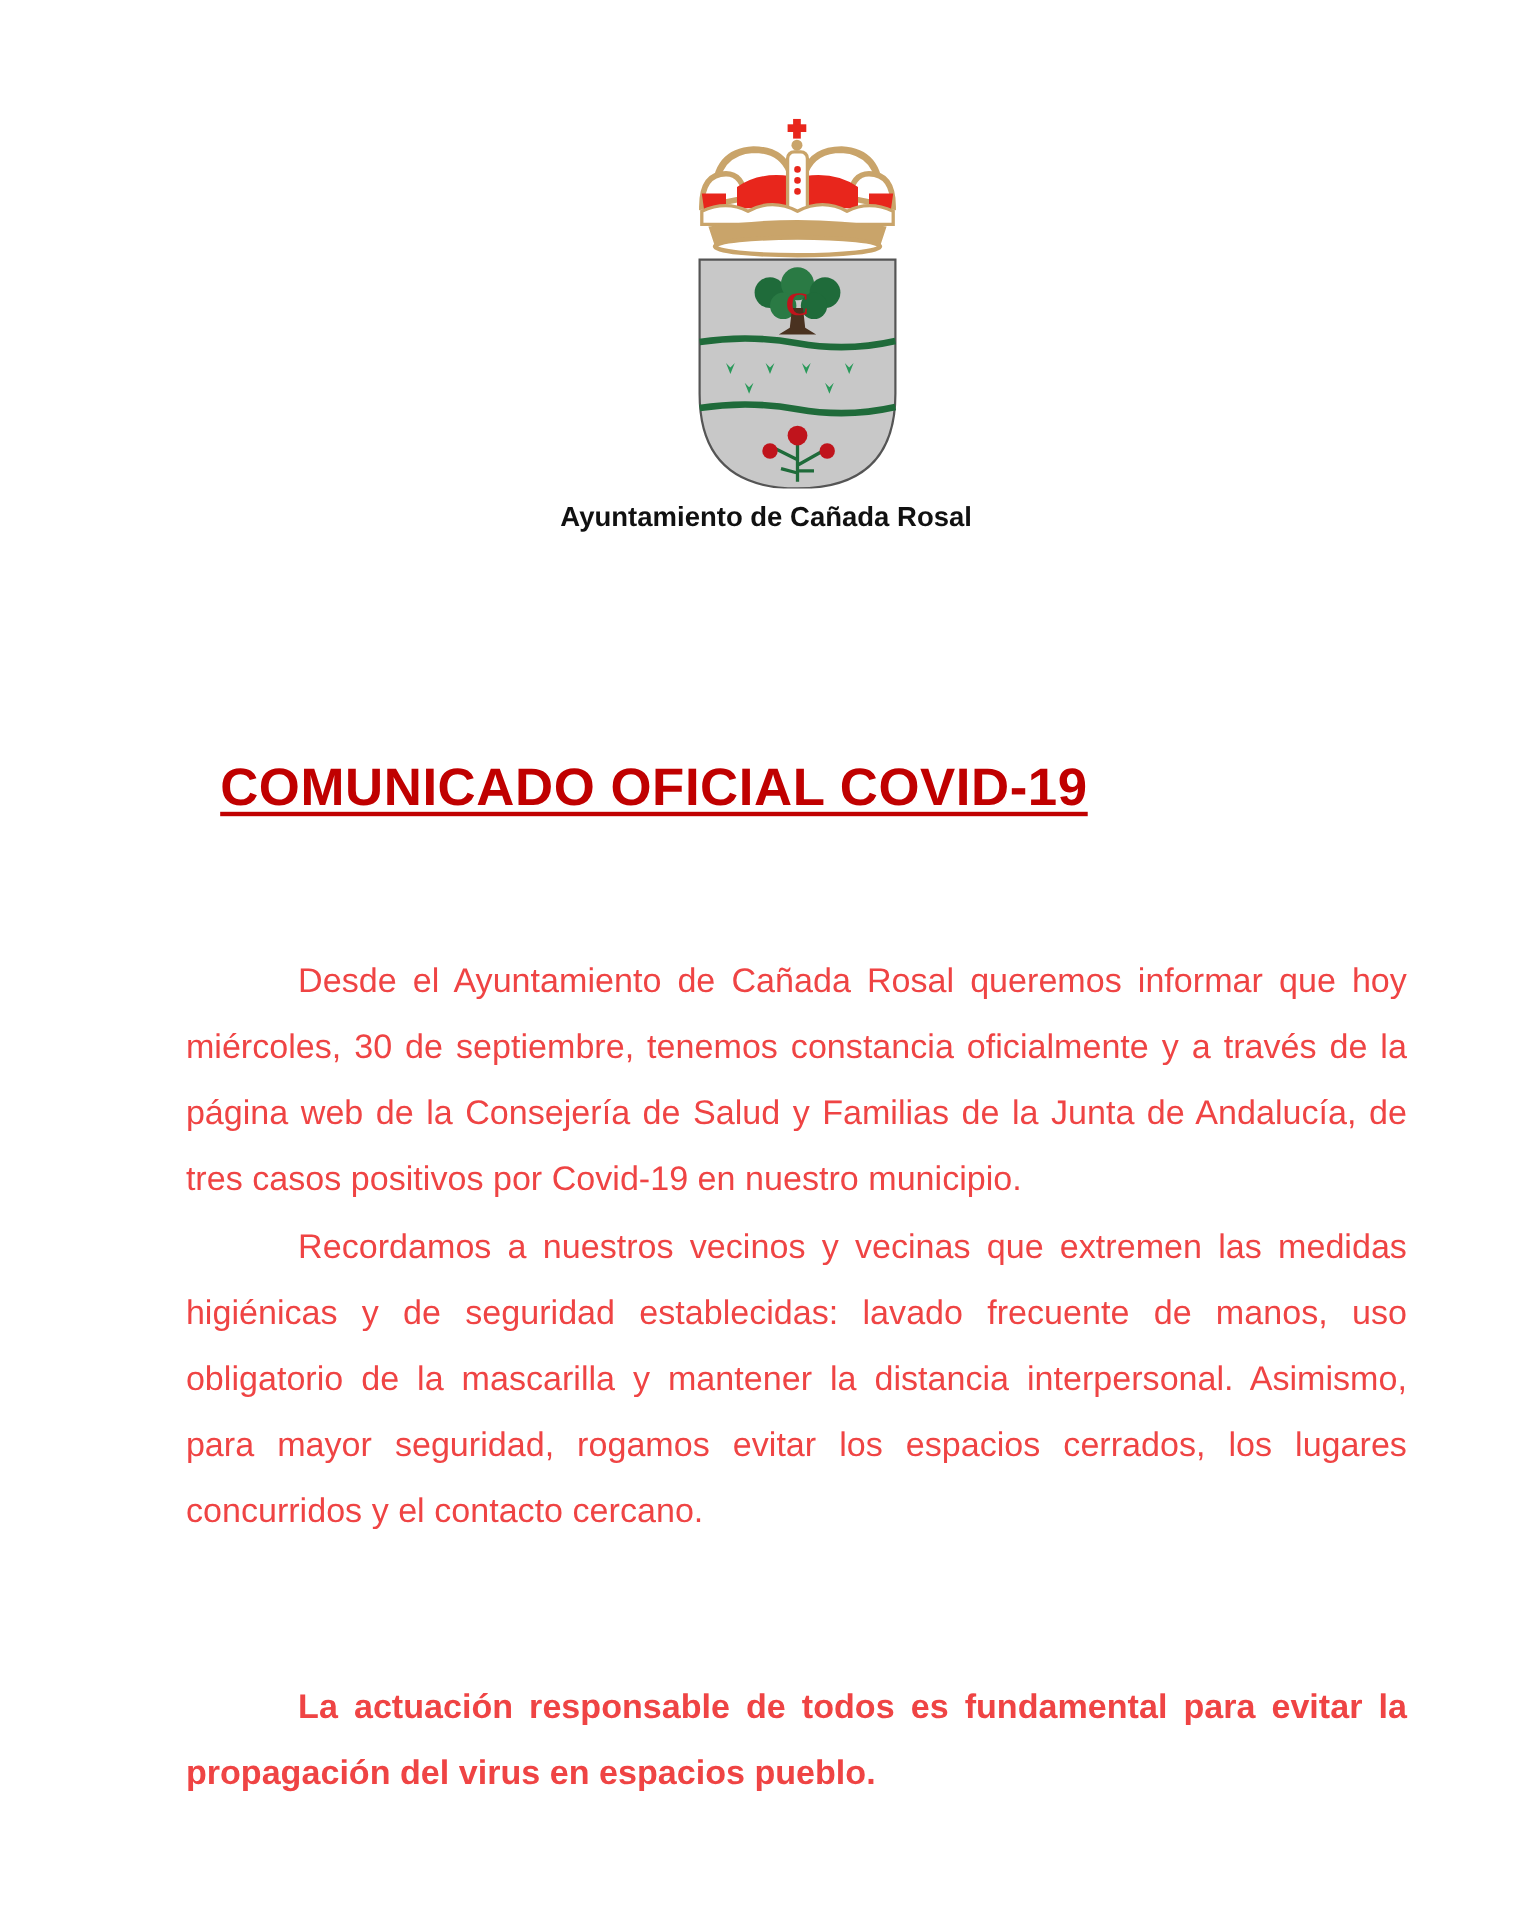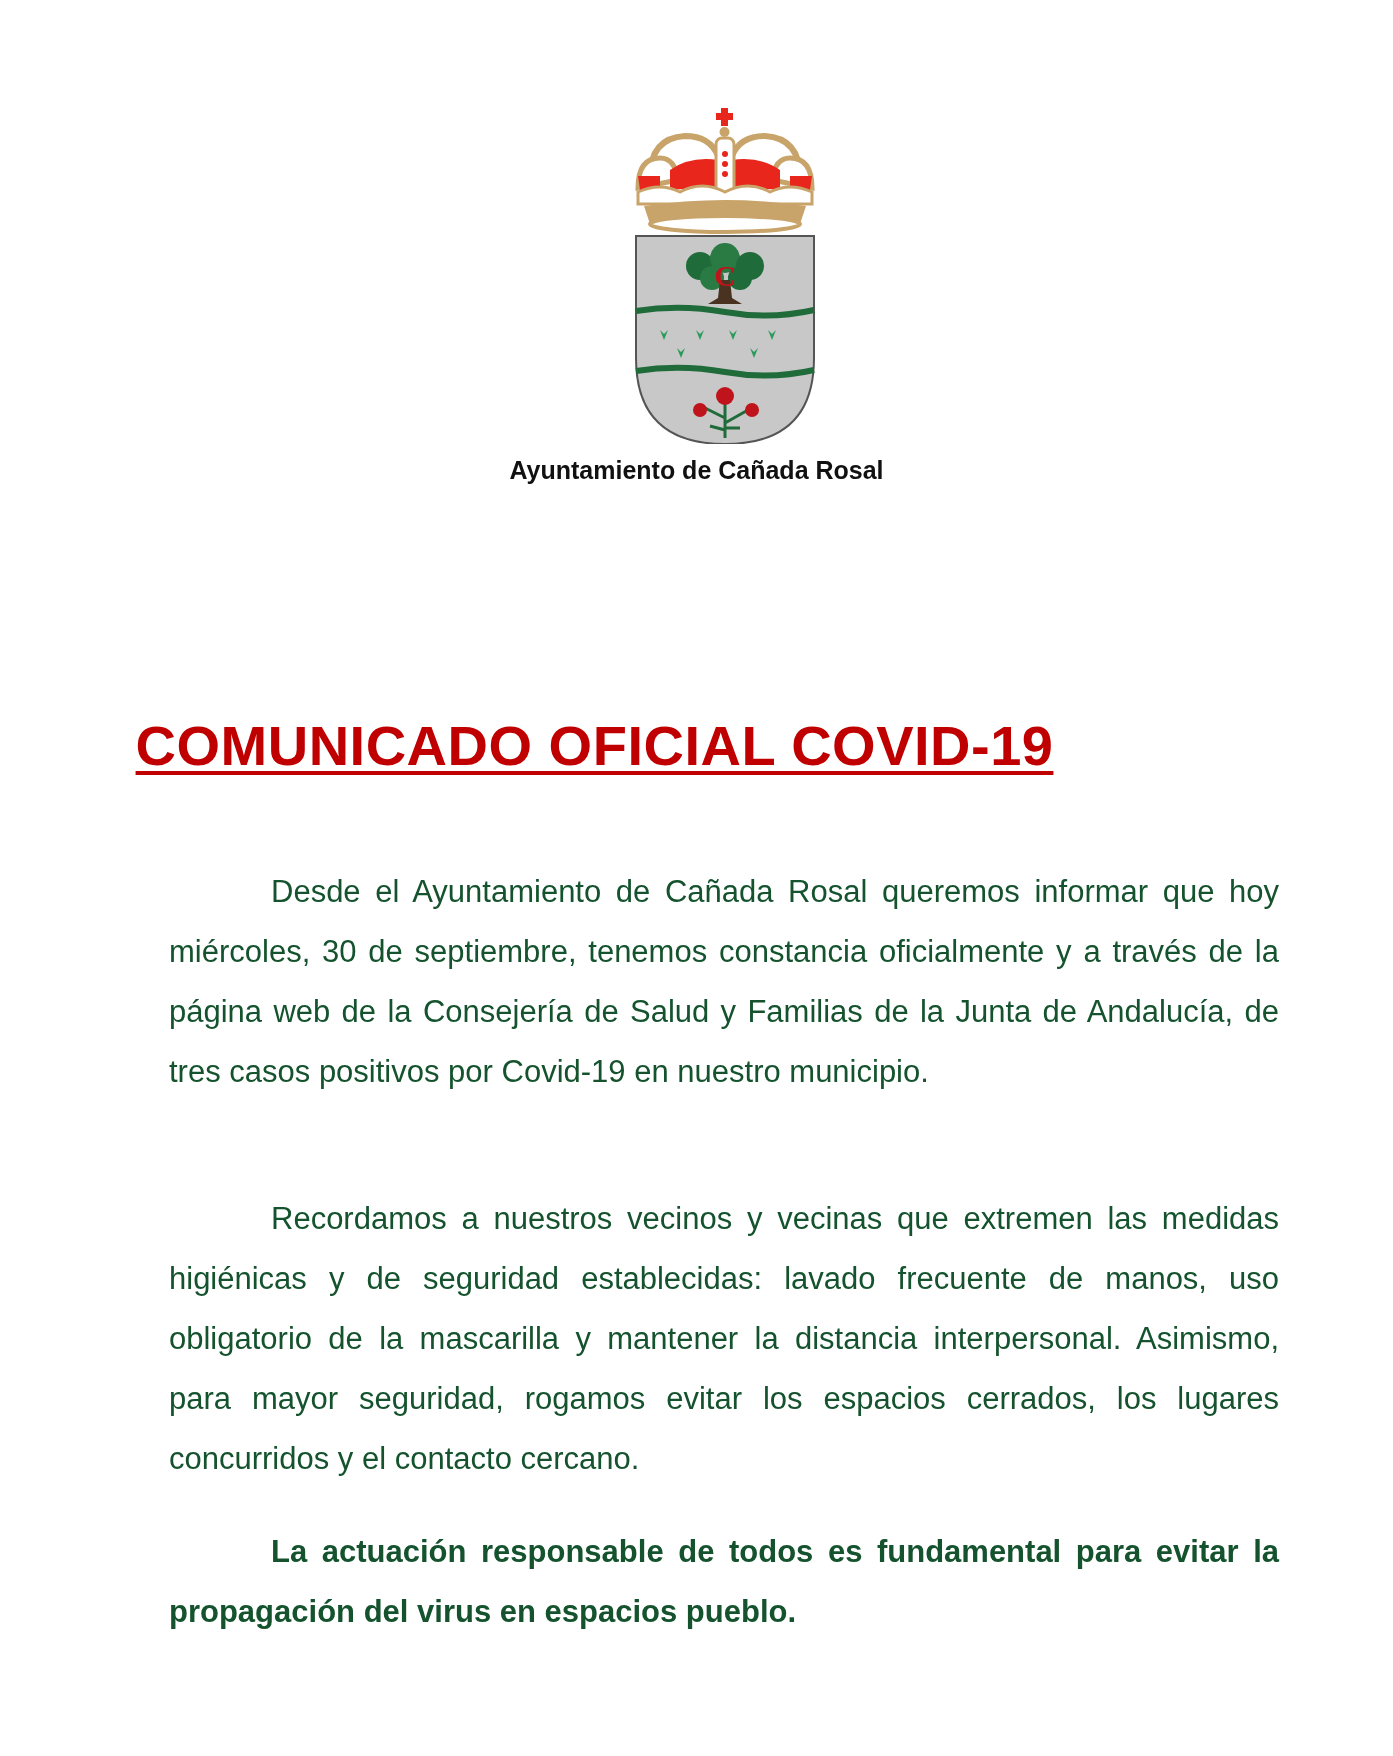--- a/index.html
+++ b/index.html
@@ -1,28 +1,28 @@
 <!DOCTYPE html>
 <html><head>
 <meta charset="utf-8">
 <style>
   html, body { margin:0; padding:0; background:#ffffff; }
   body { width:1393px; height:1756px; position:relative; overflow:hidden;
          font-family:"Liberation Sans", sans-serif; color:#111; }
   .crest { position:absolute; left:630px; top:108px; width:190px; height:336px; }
   .caption { position:absolute; left:0; width:1393px; top:456px; text-align:center;
              font-weight:bold; font-size:25px; color:#111; }
-  .title { position:absolute; left:0; width:1189px; top:713px; text-align:center;
-           font-weight:bold; font-size:56px; color:#c00000; letter-spacing:0.5px; }
+  .title { position:absolute; left:0; width:1189px; top:689px; text-align:center;
+           font-weight:bold; font-size:48px; color:#c00000; letter-spacing:0.5px; }
   .title span { text-decoration:underline; text-decoration-thickness:4px; text-underline-offset:6px; }
   .para { position:absolute; left:169px; width:1110px; font-size:31px; line-height:60px;
-          text-align:justify; text-align-last:left; color:#14532d; }
+          text-align:justify; text-align-last:left; color:#ef4444; }
   .para .indent { display:inline-block; width:102px; }
   .p1 { top:862px; }
-  .p2 { top:1189px; }
+  .p2 { top:1104px; }
   .p3 { top:1522px; font-weight:bold; }
 </style>
 </head>
 <body>
 
 <div>
 
   <svg class="crest" viewBox="0 0 190 336" xmlns="http://www.w3.org/2000/svg">
 
     <rect x="91" y="0" width="7" height="18" fill="#e8261c"></rect>

